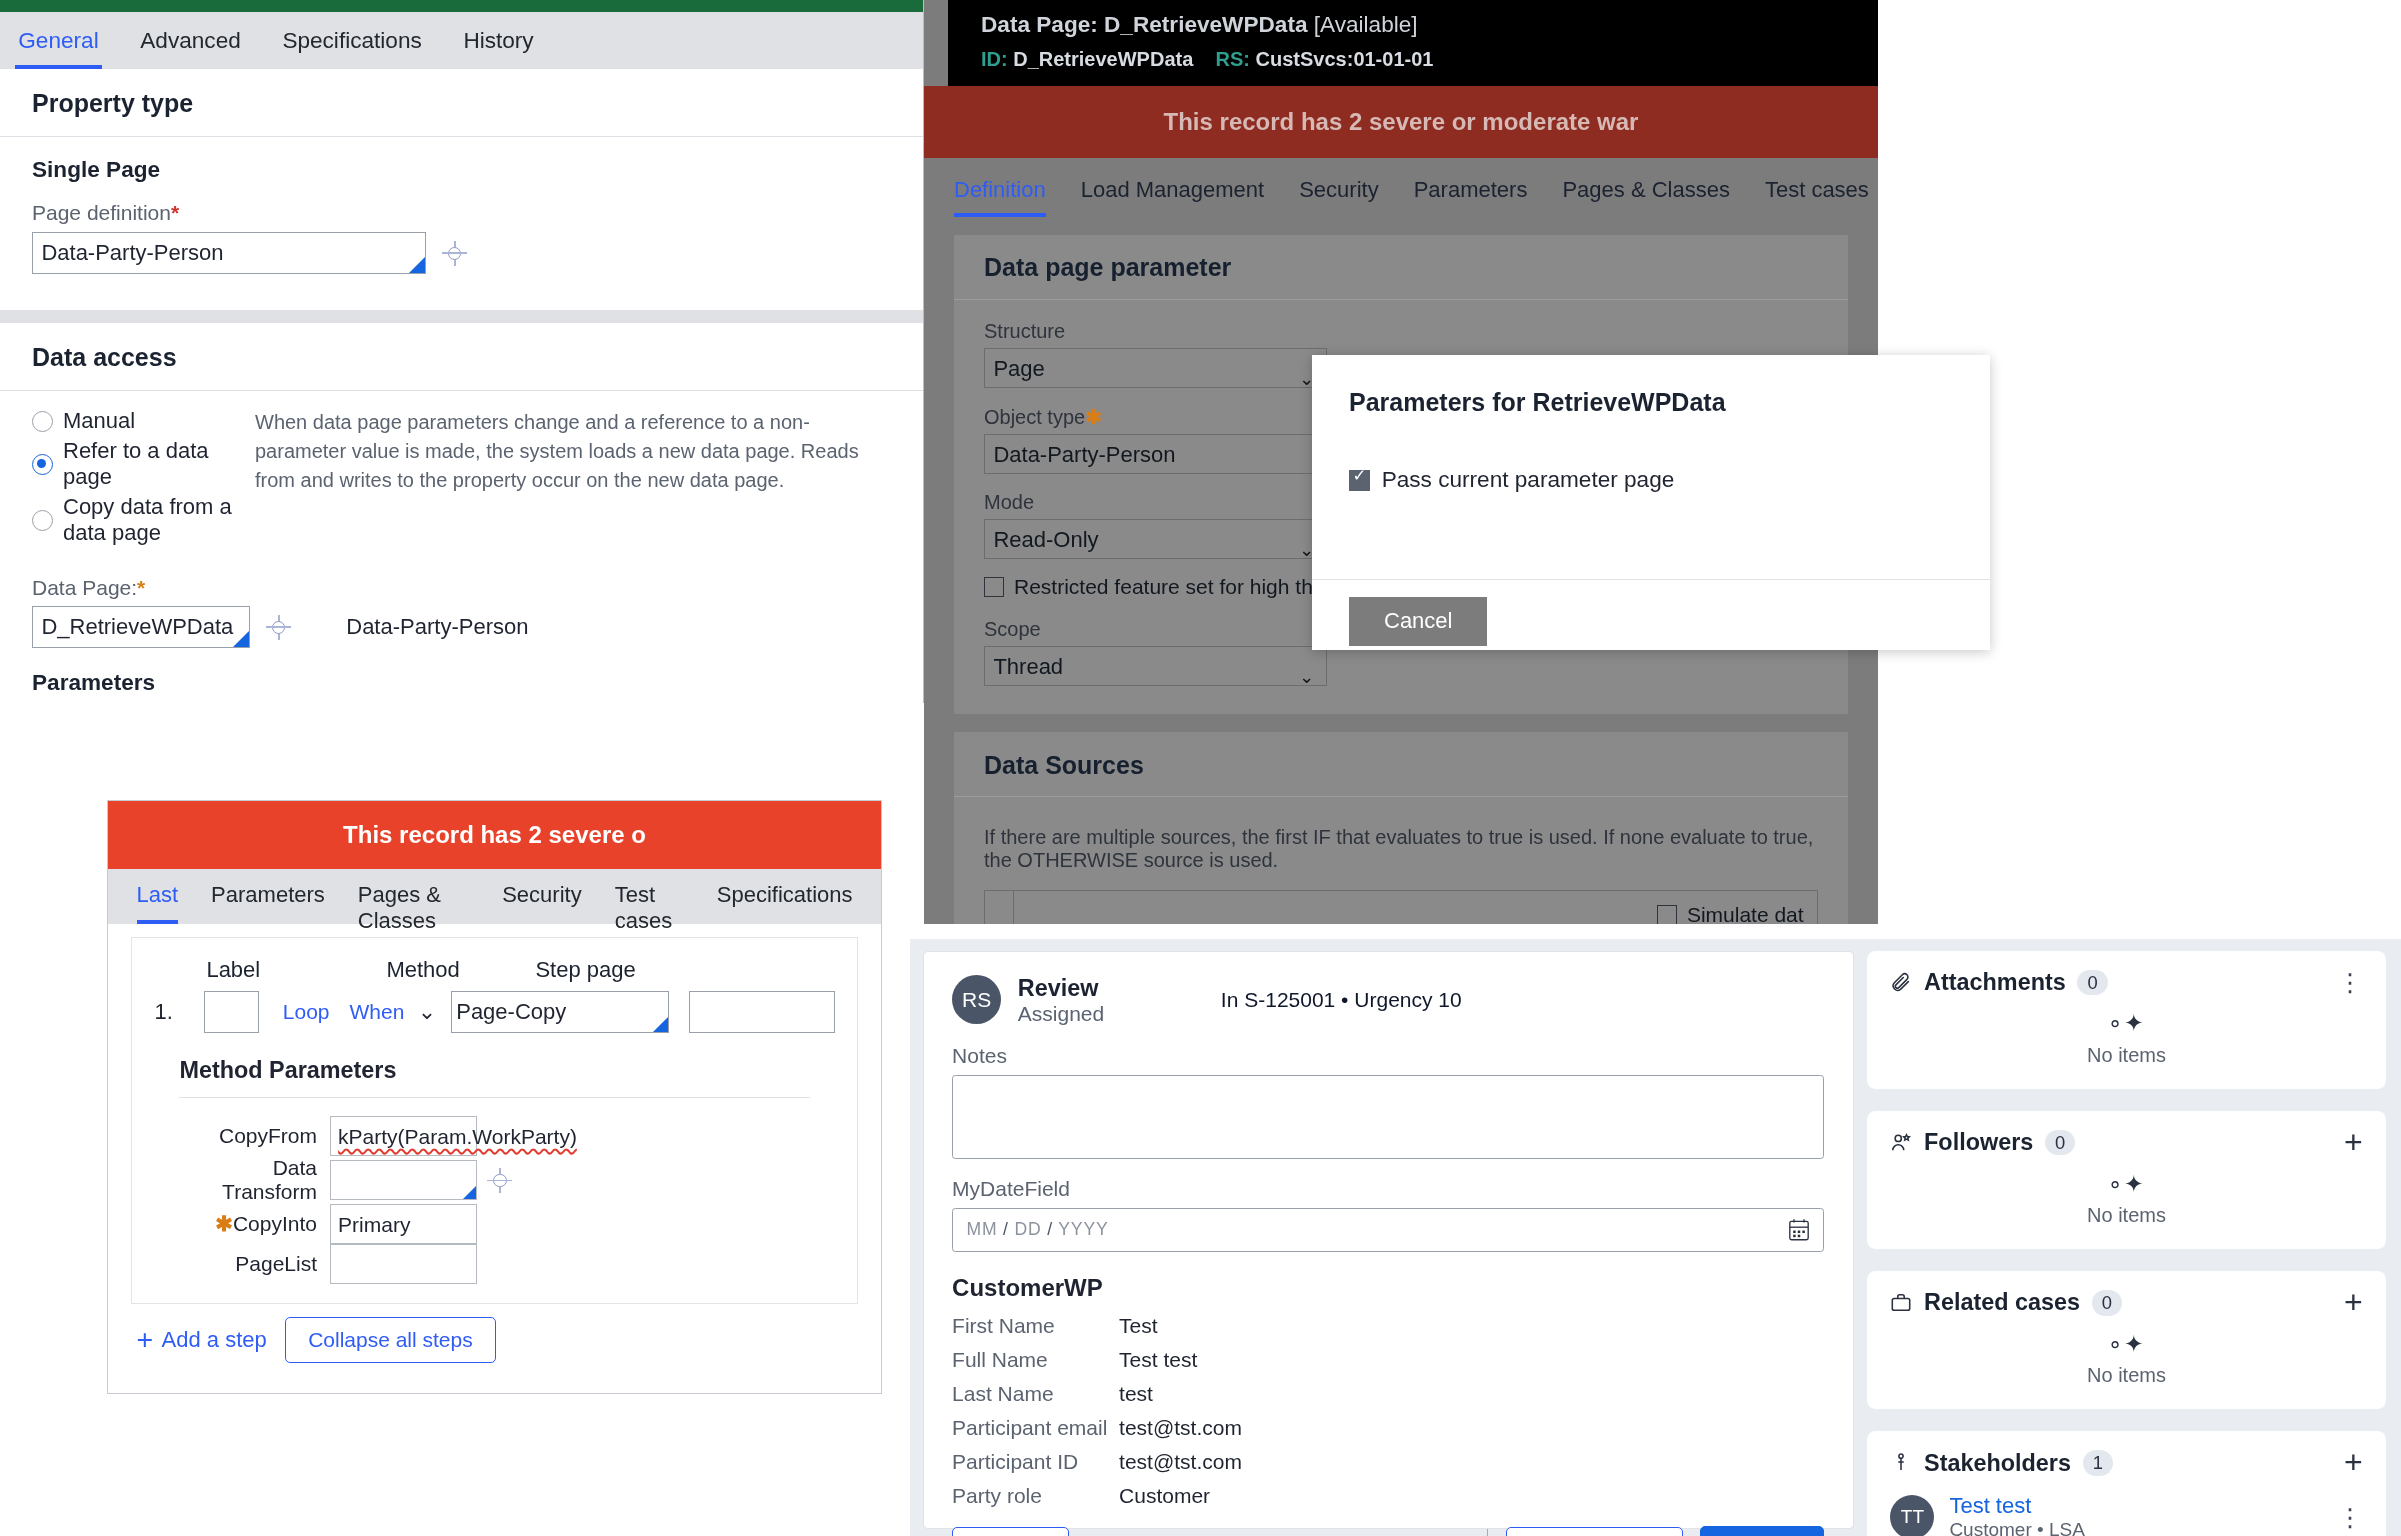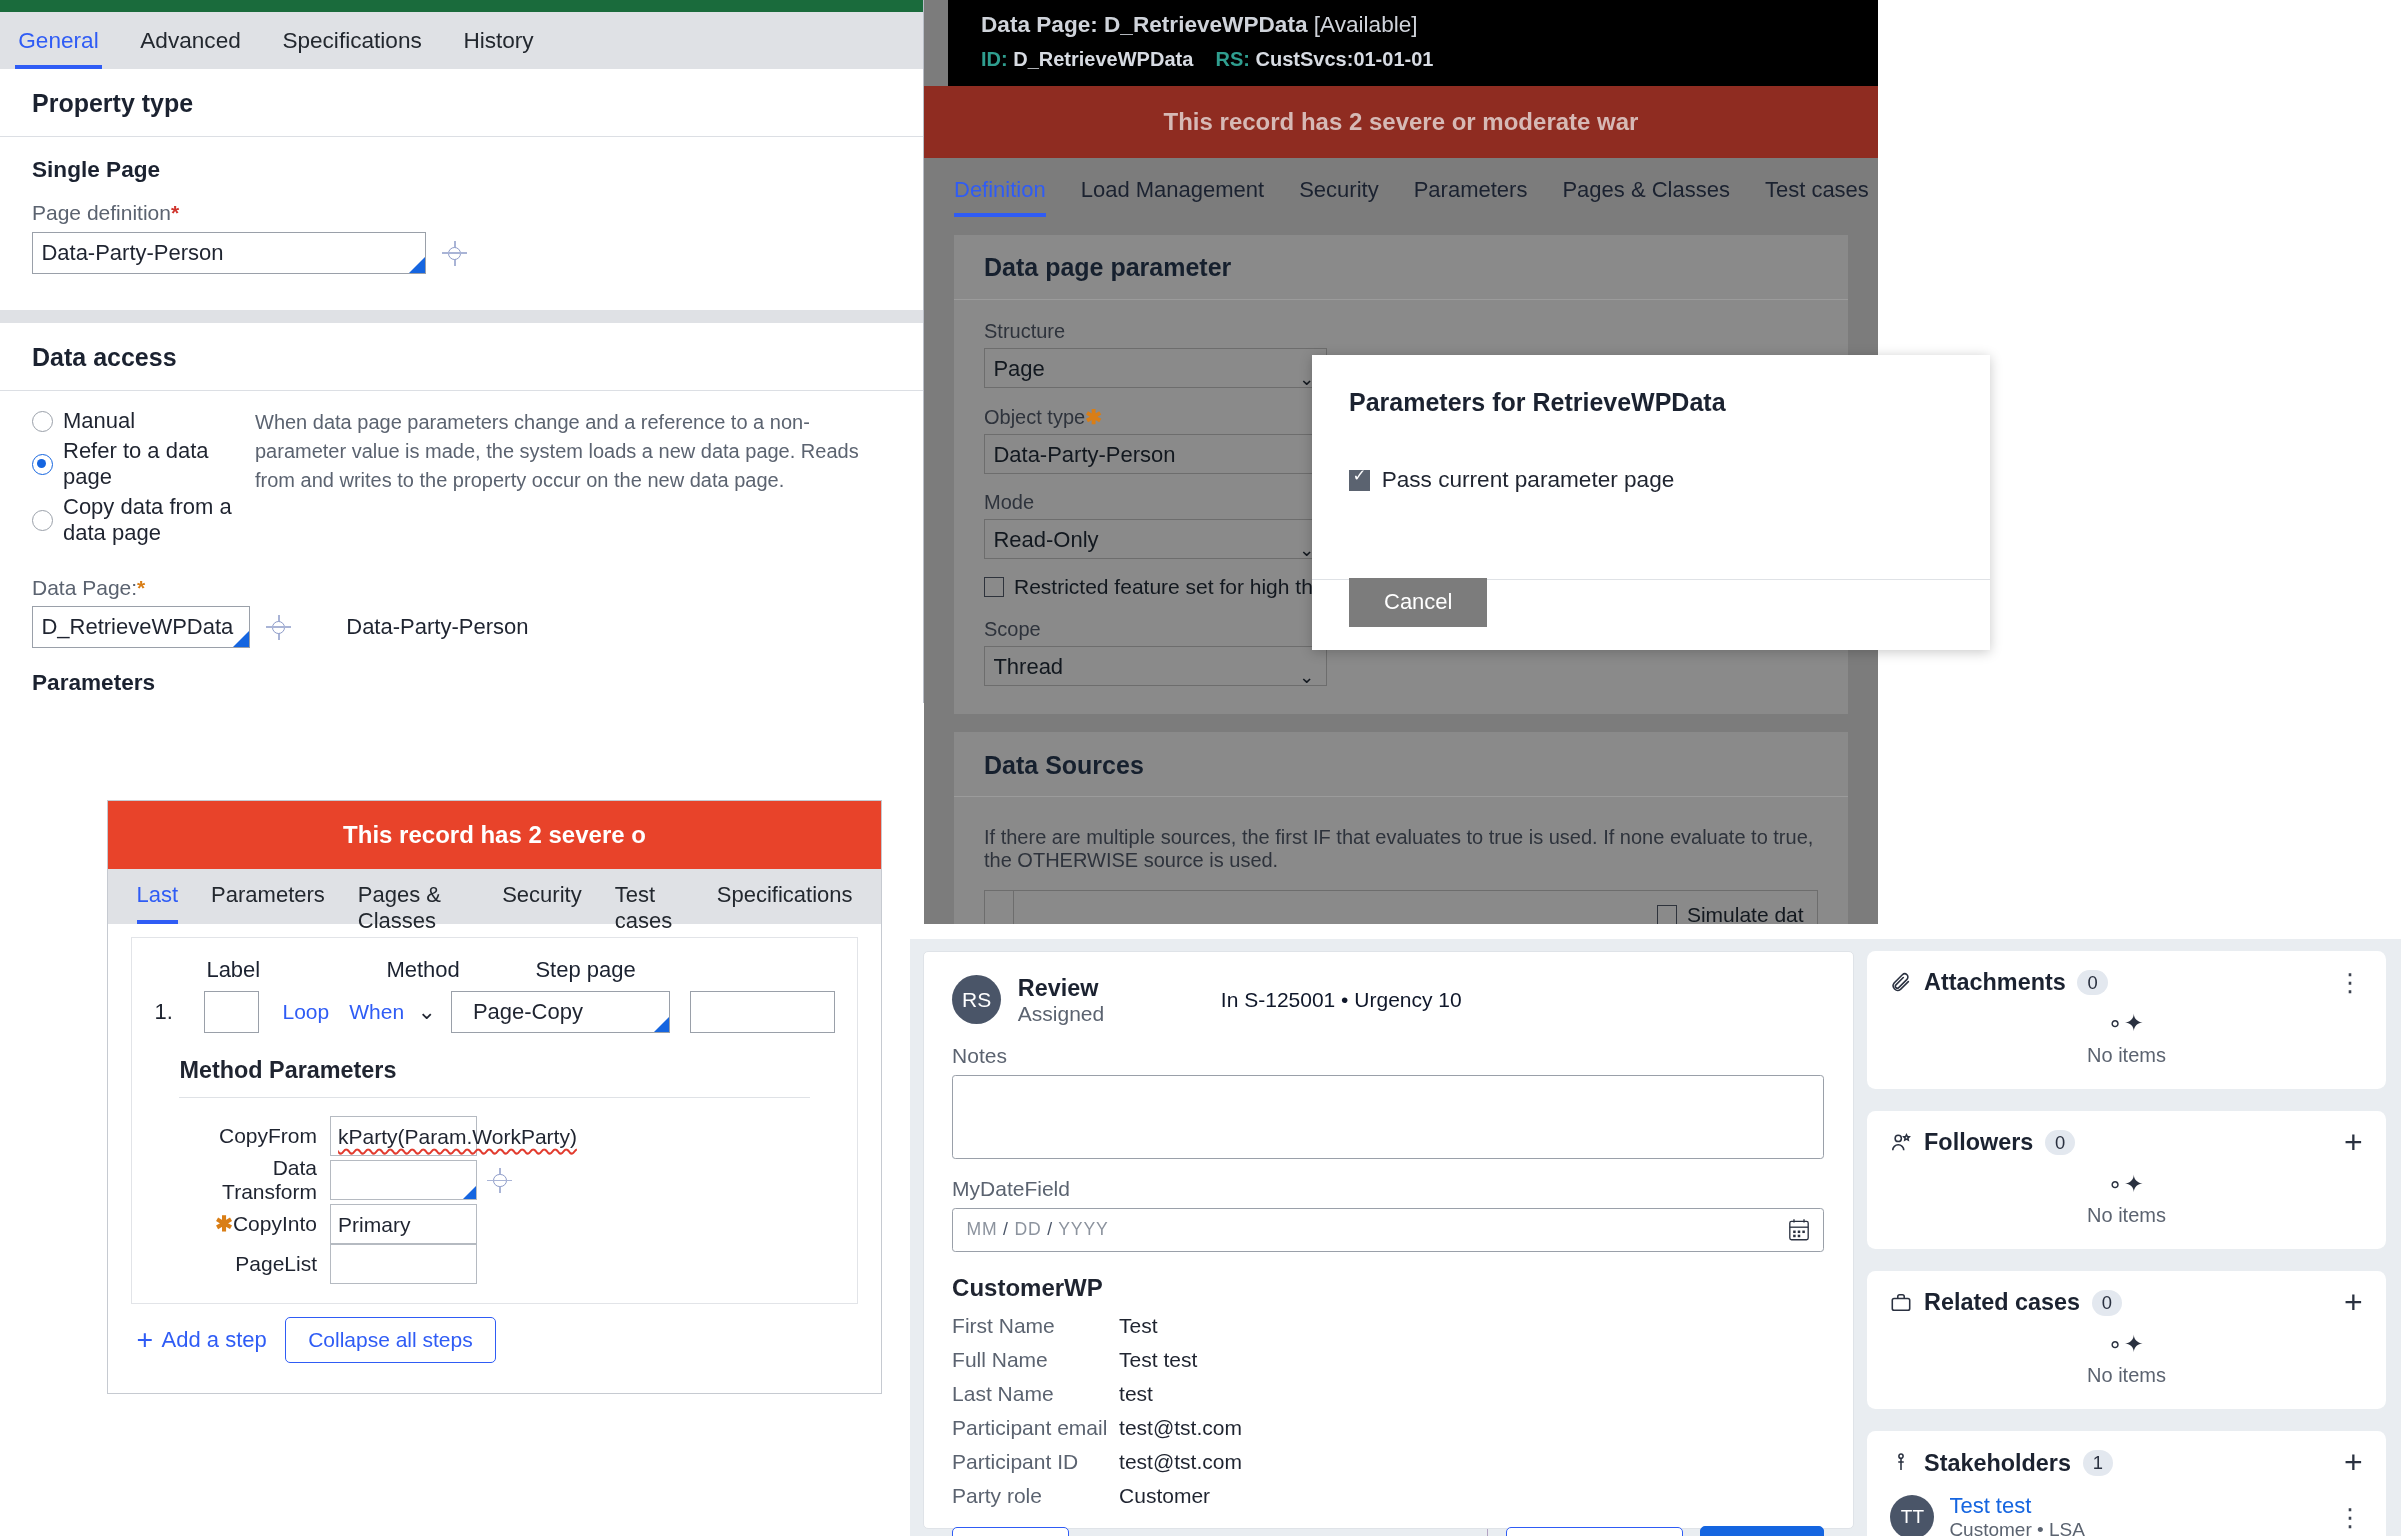--- a/index.html
+++ b/index.html
@@ -144,21 +144,21 @@
   .act-warn{ background:#e8432a; color:#fff; font-weight:bold; font-size:24px;
      text-align:center; padding:20px 8.4px;}
   .act-tabs{ background:#dfe1e5; display:flex; gap:33px; padding:13.4px 28.5px 0 28.5px; height:55px;}
   .act-tabs .tab{ font-size:22px; color:#23282f; padding-bottom:10px;
      border-bottom:4.2px solid transparent;}
   .act-tabs .tab.active{ color:#2f5cf5; border-bottom-color:#2f5cf5;}
   .act-body{ background:#fff; margin:13.4px 23.4px; border:0.8px solid #e2e4e8; padding:18.4px 22px;}
   .step-head{ display:flex; gap:0; font-size:22px; color:#1b2230; font-weight:normal;}
   .sq-inp{ border:0.8px solid #9aa0a9; width:57px; height:42px; }
   .m-inp{ position:relative; border:0.8px solid #9aa0a9; width:226px; height:42px;
-     line-height:40px; padding:0 21px; font-size:22px;}
+     line-height:40px; padding:0 4px; font-size:22px;}
   .mp-title{ font-size:23.4px; font-weight:bold; margin:23.4px 0 3.3px 25px;}
   .mp-rule{ border-top:0.8px solid #dfe2e6; margin:13.4px 25px 18.4px 25px;}
   .mp-row{ display:flex; align-items:center; margin-bottom:0px;}
   .mp-lab{ width:151px; text-align:right; padding-right:13.4px; font-size:21px;}
   .mp-fld{ border:0.8px solid #b5bac1; width:147px; height:40px; line-height:39px;
      padding:0 6.7px; font-size:21px; position:relative;}
   .squiggle{ text-decoration: underline; text-decoration-style: wavy;
      text-decoration-color:#e23b2e; text-underline-offset:4.2px;}
   .act-foot{ display:flex; align-items:center; gap:18.4px; margin:13.4px 28.5px 18.4px 28.5px;}
   .addstep{ color:#2f5cf5; font-size:22px; display:flex; align-items:center; gap:8.4px;}
@@ -367,21 +367,21 @@
 </div>
 
 <div style="position:absolute; left:1312px; top:355px; width:678px; height:295px; background:#fff;
             box-shadow:0 1.7px 11.7px rgba(0,0,0,.22); overflow:hidden;">
   <div style="padding:33px 37px 0 37px; font-size:25px; font-weight:bold; color:#1b2230;">Parameters for RetrieveWPData</div>
   <div style="display:flex; align-items:center; gap:11.7px; padding:50px 37px 0 37px; font-size:22.6px;">
     <span class="cbx on"></span>
     <span>Pass current parameter page</span>
   </div>
   <div style="position:absolute;left:0;right:0;bottom:70px;height:0.8px;background:#dfe2e6;"></div>
-  <div style="position:absolute; left:37px; bottom:23px;">
+  <div style="position:absolute; left:37px; bottom:4px;">
     <button style="background:#7c7c7c;color:#fff;border:none;padding:11.7px 35px;font-size:22px;font-family:'Liberation Sans',sans-serif;">Cancel</button>
   </div>
 </div>
 
 <div id="panel-activity">
 
   <div class="act-warn">This record has 2 severe o</div>
 
   <div class="act-tabs">
     <div class="tab active">Last</div>

